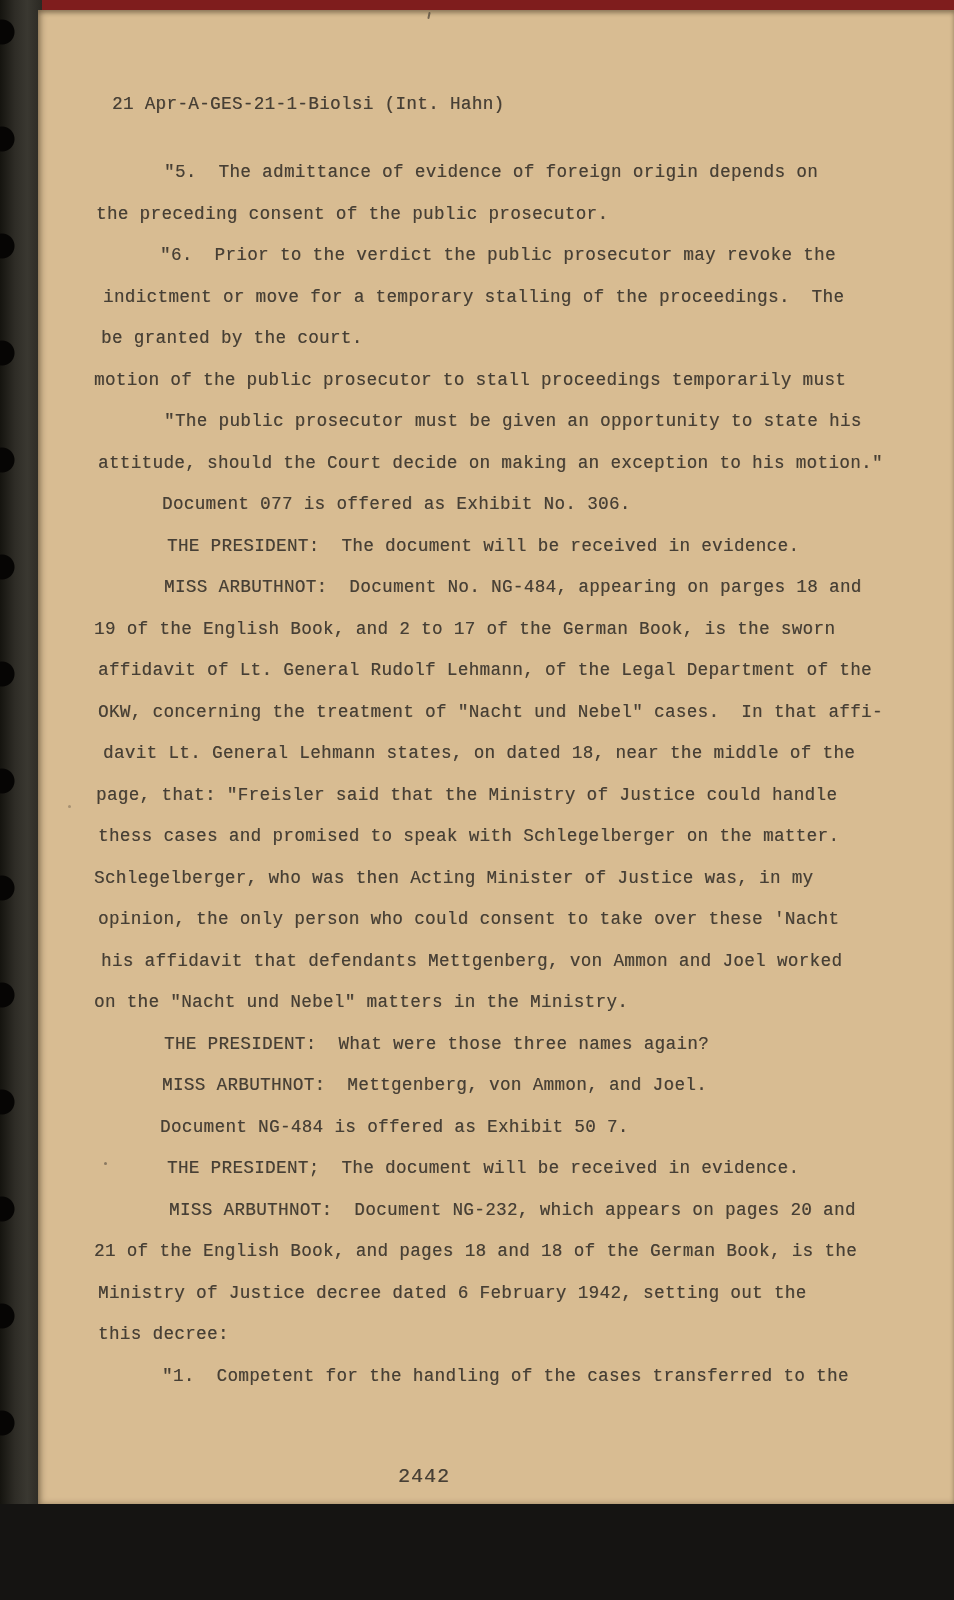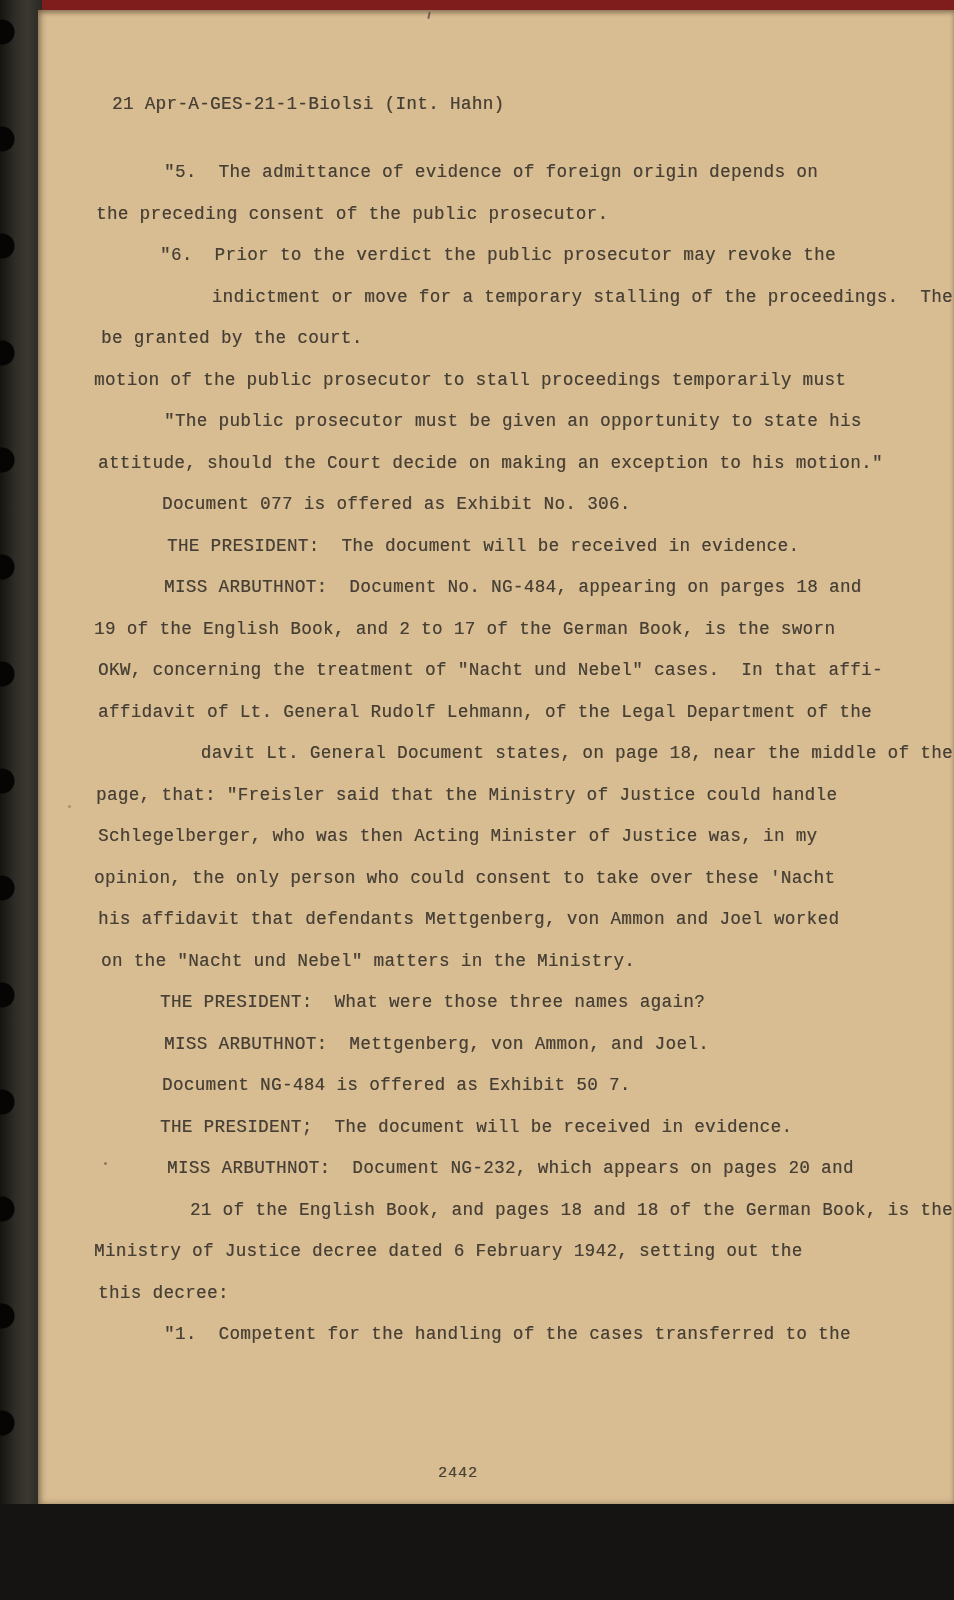--- a/index.html
+++ b/index.html
@@ -53,25 +53,24 @@
     letter-spacing:0.4px;
   }
   .line{
     height:41.5px;line-height:41.5px;
     white-space:pre;
   }
   .line.indent{padding-left:66px;}
   .line:nth-child(3n){transform:translateX(-4px);}
   .line:nth-child(5n){transform:translateX(3px);}
   .line:nth-child(7n+2){transform:translateX(-2px);}
-  .line:nth-child(11n+4){transform:translateX(5px);text-align:right;}
+  .line:nth-child(11n+4){transform:translateX(5px);}
   .pageno{
     position:absolute;left:360px;top:1455px;width:120px;
-    text-align:center;
-    font-size:15px;color:var(--ink,#463f35);
+    font-size:20px;color:var(--ink,#463f35);
     text-shadow:0.4px 0.3px 0.6px rgba(60,50,40,0.5);
     filter:blur(0.3px);
     letter-spacing:1px;
   }
   .speck{position:absolute;background:#4a4238;border-radius:50%;opacity:0.55;}
   .speck.tick{width:2px;height:7px;border-radius:1px;transform:rotate(12deg);opacity:0.7;}
 </style>
 </head>
 <body>
 
@@ -97,24 +96,25 @@
         <div class="line indent">"6.  Prior to the verdict the public prosecutor may revoke the</div>
         <div class="line">indictment or move for a temporary stalling of the proceedings.  The</div>
         <div class="line">be granted by the court.</div>
         <div class="line">motion of the public prosecutor to stall proceedings temporarily must</div>
         <div class="line indent">"The public prosecutor must be given an opportunity to state his</div>
         <div class="line">attitude, should the Court decide on making an exception to his motion."</div>
         <div class="line indent">Document 077 is offered as Exhibit No. 306.</div>
         <div class="line indent">THE PRESIDENT:  The document will be received in evidence.</div>
         <div class="line indent">MISS ARBUTHNOT:  Document No. NG-484, appearing on parges 18 and</div>
         <div class="line">19 of the English Book, and 2 to 17 of the German Book, is the sworn</div>
+        <div class="line">affidavit of Lt. General Rudolf Lehmann, of the Legal Department of the</div>
         <div class="line">OKW, concerning the treatment of "Nacht und Nebel" cases.  In that affi-</div>
-        <div class="line">affidavit of Lt. General Rudolf Lehmann, of the Legal Department of the</div>
-        <div class="line">davit Lt. General Document states, on page 18, near the middle of the</div>
+        <div class="line">davit Lt. General Lehmann states, on dated 18, near the middle of the</div>
         <div class="line">page, that: "Freisler said that the Ministry of Justice could handle</div>
+        <div class="line">thess cases and promised to speak with Schlegelberger on the matter.</div>
         <div class="line">Schlegelberger, who was then Acting Minister of Justice was, in my</div>
         <div class="line">opinion, the only person who could consent to take over these 'Nacht</div>
         <div class="line">his affidavit that defendants Mettgenberg, von Ammon and Joel worked</div>
         <div class="line">on the "Nacht und Nebel" matters in the Ministry.</div>
         <div class="line indent">THE PRESIDENT:  What were those three names again?</div>
         <div class="line indent">MISS ARBUTHNOT:  Mettgenberg, von Ammon, and Joel.</div>
         <div class="line indent">Document NG-484 is offered as Exhibit 50 7.</div>
         <div class="line indent">THE PRESIDENT;  The document will be received in evidence.</div>
         <div class="line indent">MISS ARBUTHNOT:  Document NG-232, which appears on pages 20 and</div>
         <div class="line">21 of the English Book, and pages 18 and 18 of the German Book, is the</div>

